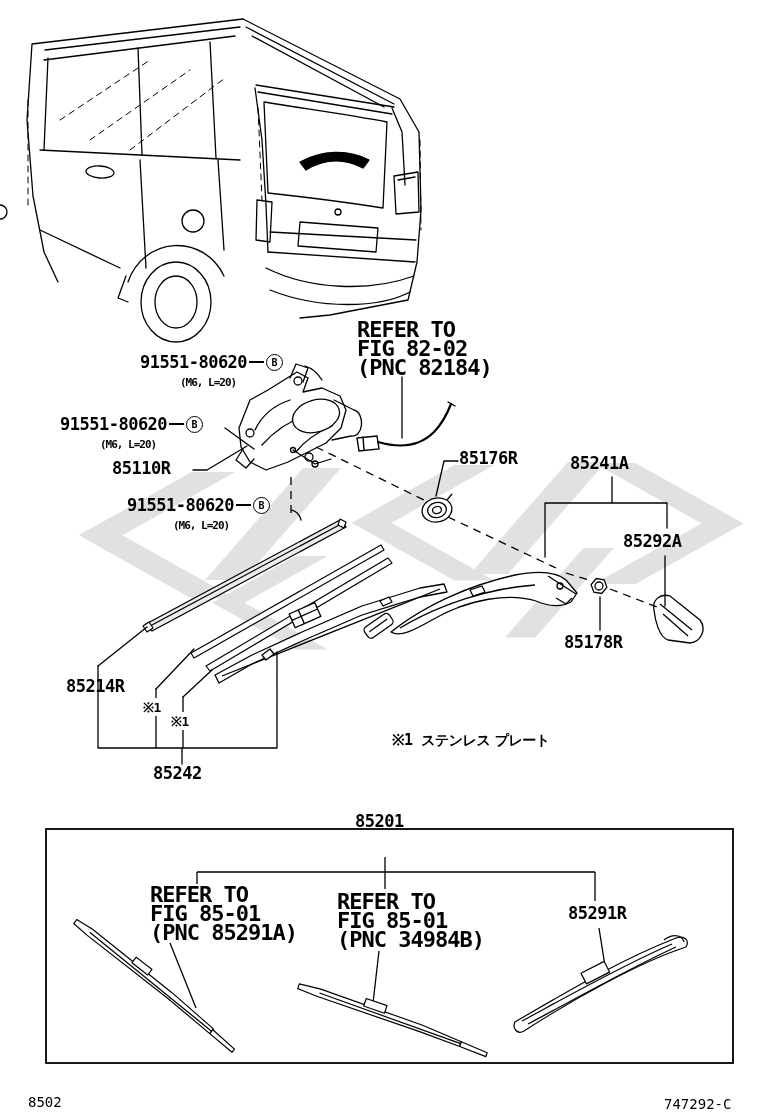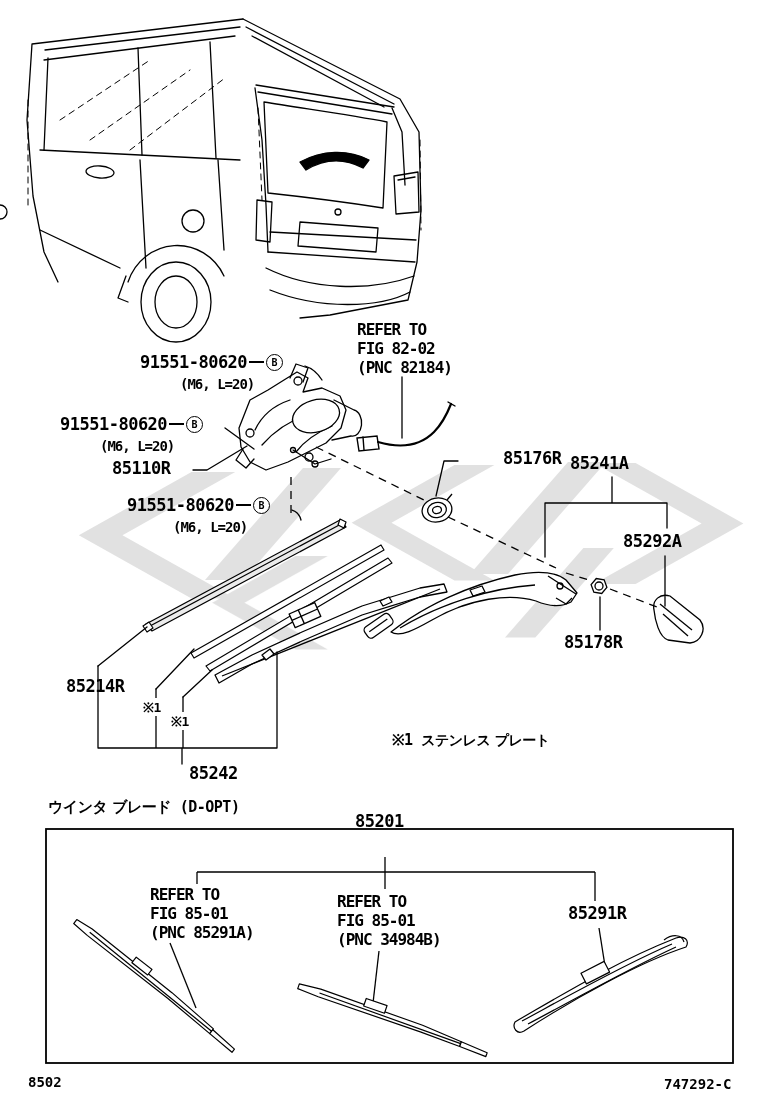--- a/index.html
+++ b/index.html
@@ -1,31 +1,31 @@
 <!DOCTYPE html>
 <html><head>
 <meta charset="utf-8">
 <style>
   html,body{margin:0;padding:0;background:#fff;}
   .page{position:relative;width:760px;height:1112px;background:#fff;overflow:hidden;
         font-family:"DejaVu Sans Mono","Liberation Mono",monospace;color:#000;}
   svg.art{position:absolute;left:0;top:0;}
   .lbl{position:absolute;white-space:nowrap;font-weight:bold;letter-spacing:-0.5px;}
   .pn{font-size:17px;}
-  .spec{font-size:14px;letter-spacing:-1px;}
-  .refer{font-size:16px;line-height:19px;letter-spacing:-1px;}
+  .spec{font-size:11px;letter-spacing:-1px;}
+  .refer{font-size:22px;line-height:19px;letter-spacing:-1px;}
   .boltrow{display:flex;align-items:center;}
   .joindash{display:inline-block;width:15px;border-top:2.2px solid #000;margin:0 2px;}
   .circleB{display:inline-flex;align-items:center;justify-content:center;
            width:15px;height:15px;border:1.8px solid #000;border-radius:50%;
            font-size:10px;font-weight:bold;letter-spacing:0;}
   .jp{font-family:"DejaVu Sans","Liberation Sans",sans-serif;font-weight:bold;}
   .small-mark{font-size:13px;background:#fff;padding:0 1px;}
   .note{font-size:15px;}
-  .footer{font-weight:bold;font-size:14px;letter-spacing:0;}
+  .footer{font-weight:normal;font-size:14px;letter-spacing:0;margin-top:20px;}
 </style>
 </head>
 <body>
 
 <div class="page">
 
 <svg class="art" width="760" height="1112" viewBox="0 0 760 1112">
 
   <g opacity="0.55" fill="#c9c9c9" stroke="none">
     <path transform="translate(42,472) scale(1.15)" d="M130,0 H168 L70,55 L168,110 H130 L32,55 Z"></path>
@@ -232,38 +232,34 @@
 
 <div class="lbl pn" style="left:112px;top:458px;">85110R</div>
 
 <div class="lbl boltrow" style="left:127px;top:495px;">
   <span class="pn">91551-80620</span>
   <span class="joindash"></span>
   <span class="circleB">B</span>
 </div>
 <div class="lbl spec" style="left:173px;top:519px;">(M6, L=20)</div>
 
-<div class="lbl pn" style="left:459px;top:448px;margin-left:44px;">85176R</div>
+<div class="lbl pn" style="left:459px;top:448px;">85176R</div>
 <div class="lbl pn" style="left:570px;top:453px;">85241A</div>
 <div class="lbl pn" style="left:623px;top:531px;">85292A</div>
 <div class="lbl pn" style="left:564px;top:632px;">85178R</div>
 <div class="lbl pn" style="left:66px;top:676px;">85214R</div>
 <div class="lbl small-mark" style="left:142px;top:698px;">※1</div>
 <div class="lbl small-mark" style="left:170px;top:712px;">※1</div>
-<div class="lbl pn" style="left:153px;top:763px;margin-left:36px;">85242</div>
+<div class="lbl pn" style="left:153px;top:763px;">85242</div>
 
 <div class="lbl note" style="left:392px;top:729px;">
   <span>※1</span>
   <span class="jp" style="font-size:14px;">ステンレス プレート</span>
 </div>
 
-<div class="lbl" style="left:48px;top:798px;font-size:15px;">
-  <span class="jp">ウインタ ブレード</span>
-  <span>(D-OPT)</span>
-</div>
 <div class="lbl pn" style="left:355px;top:811px;">85201</div>
 
 <div class="lbl refer" style="left:150px;top:885px;">
   <div>REFER TO</div>
   <div>FIG 85-01</div>
   <div>(PNC 85291A)</div>
 </div>
 <div class="lbl refer" style="left:337px;top:892px;">
   <div>REFER TO</div>
   <div>FIG 85-01</div>

